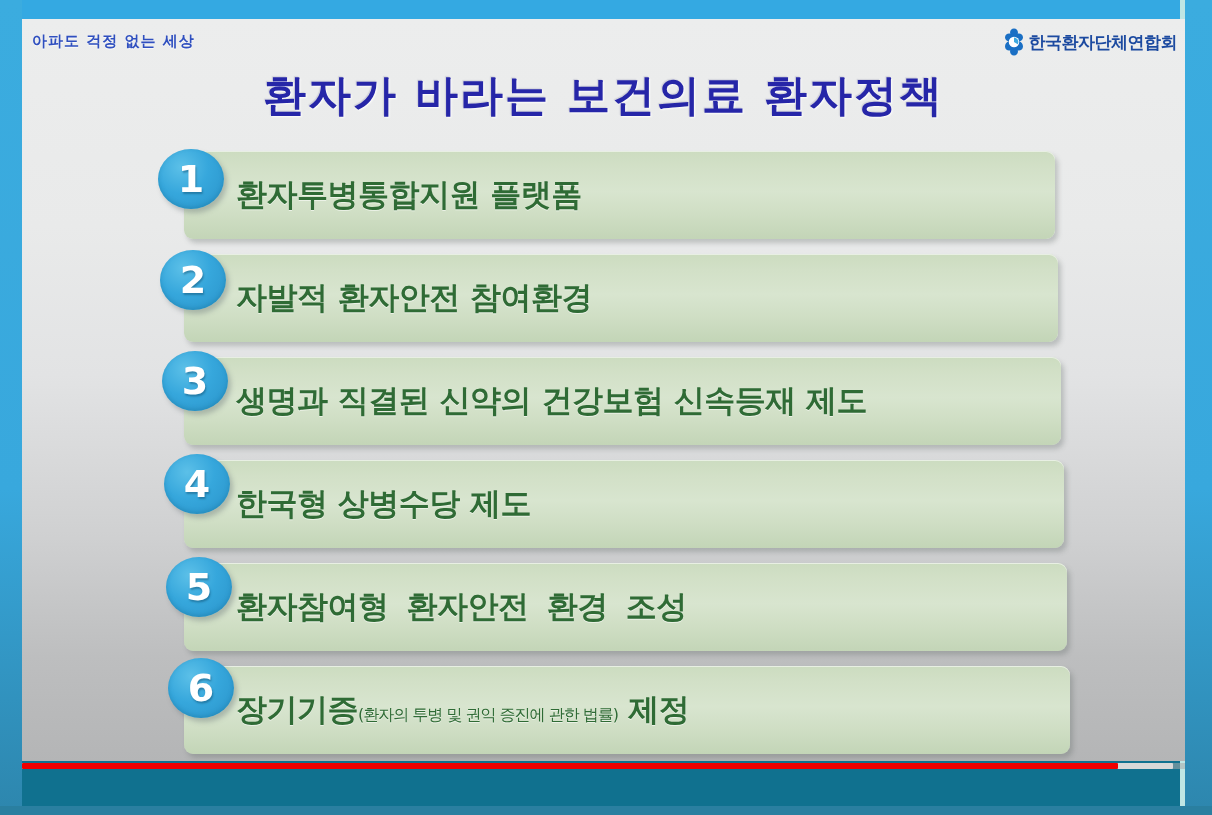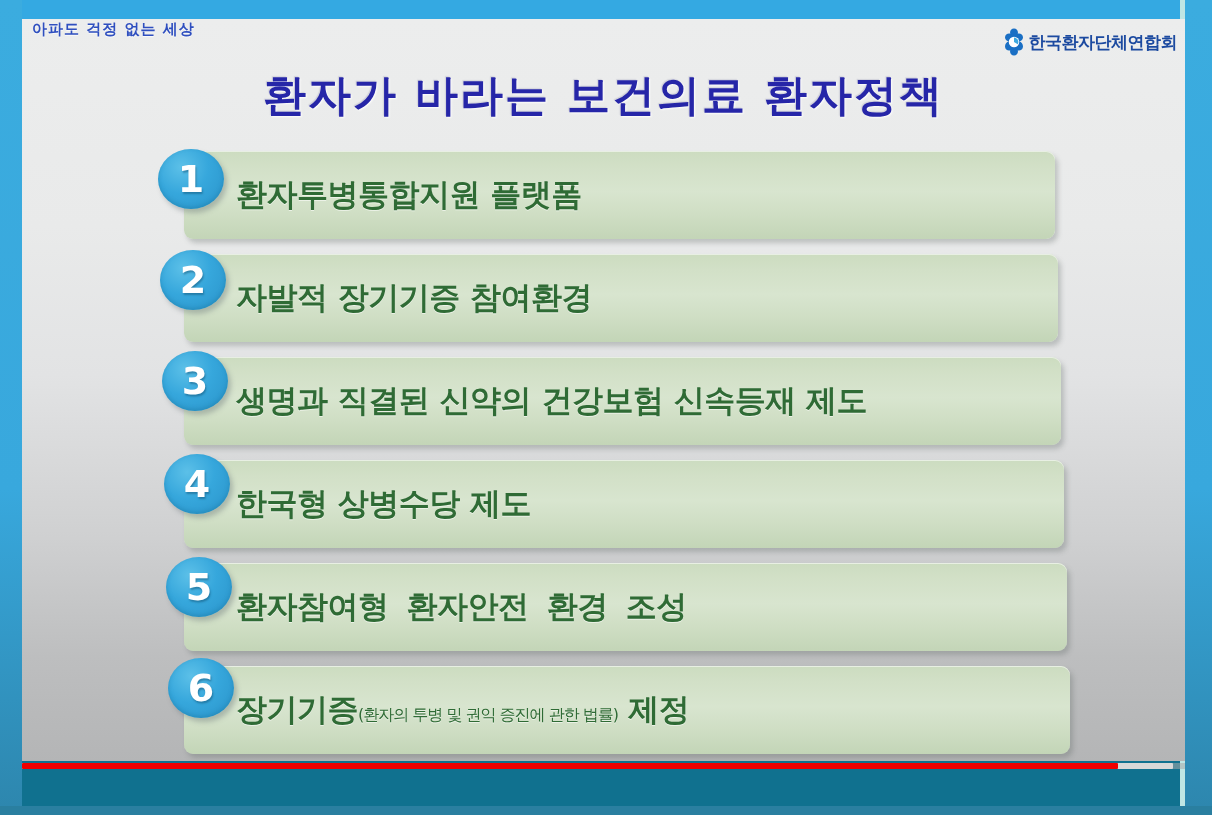--- a/index.html
+++ b/index.html
@@ -67,21 +67,21 @@
   }
 
   
   .slide-header {
     position: absolute;
     left: 0; top: 0;
     width: 100%; height: 34px;
   }
   .header-tagline {
     position: absolute;
-    left: 10px; top: 1px;
+    left: 10px; top: 13px;
     font-size: 15px;
     font-weight: 700;
     letter-spacing: 1px;
     color: #2f4fbf;
     text-shadow: 0 1px 0 rgba(255,255,255,.7);
     white-space: nowrap;
   }
   .header-logo {
     position: absolute;
     right: 8px; top: 8px;
@@ -247,21 +247,21 @@
         <div class="row-box" style="width:871px;">
           <div class="row-label"><span>환자투병통합지원 플랫폼</span></div>
         </div>
         <div class="badge" style="left:136px; top:6px;">
           <span>1</span>
         </div>
       </div>
 
       <div class="row">
         <div class="row-box" style="width:874px;">
-          <div class="row-label"><span>자발적 장기기증 참여환경</span></div>
+          <div class="row-label"><span>자발적 환자안전 참여환경</span></div>
         </div>
         <div class="badge" style="left:138px; top:4px;">
           <span>2</span>
         </div>
       </div>
 
       <div class="row">
         <div class="row-box" style="width:877px;">
           <div class="row-label"><span>생명과 직결된 신약의 건강보험 신속등재 제도</span></div>
         </div>

